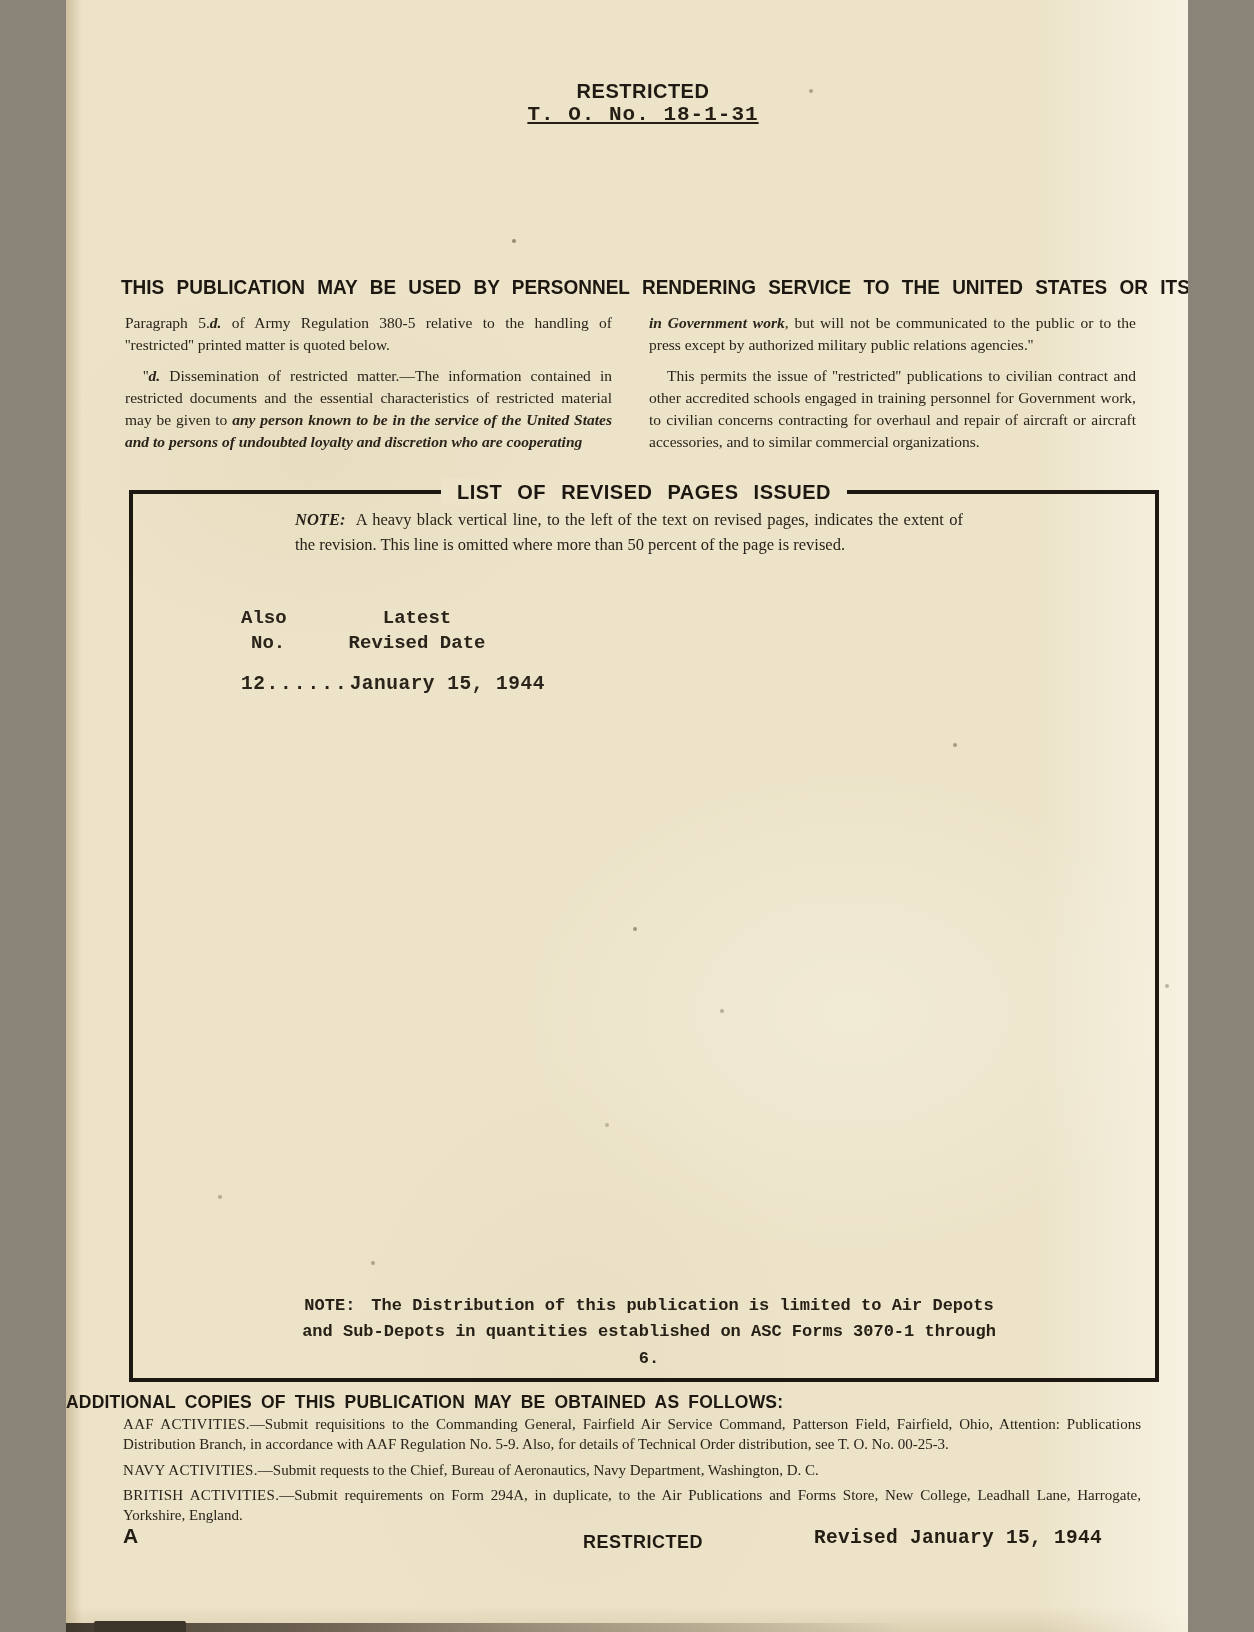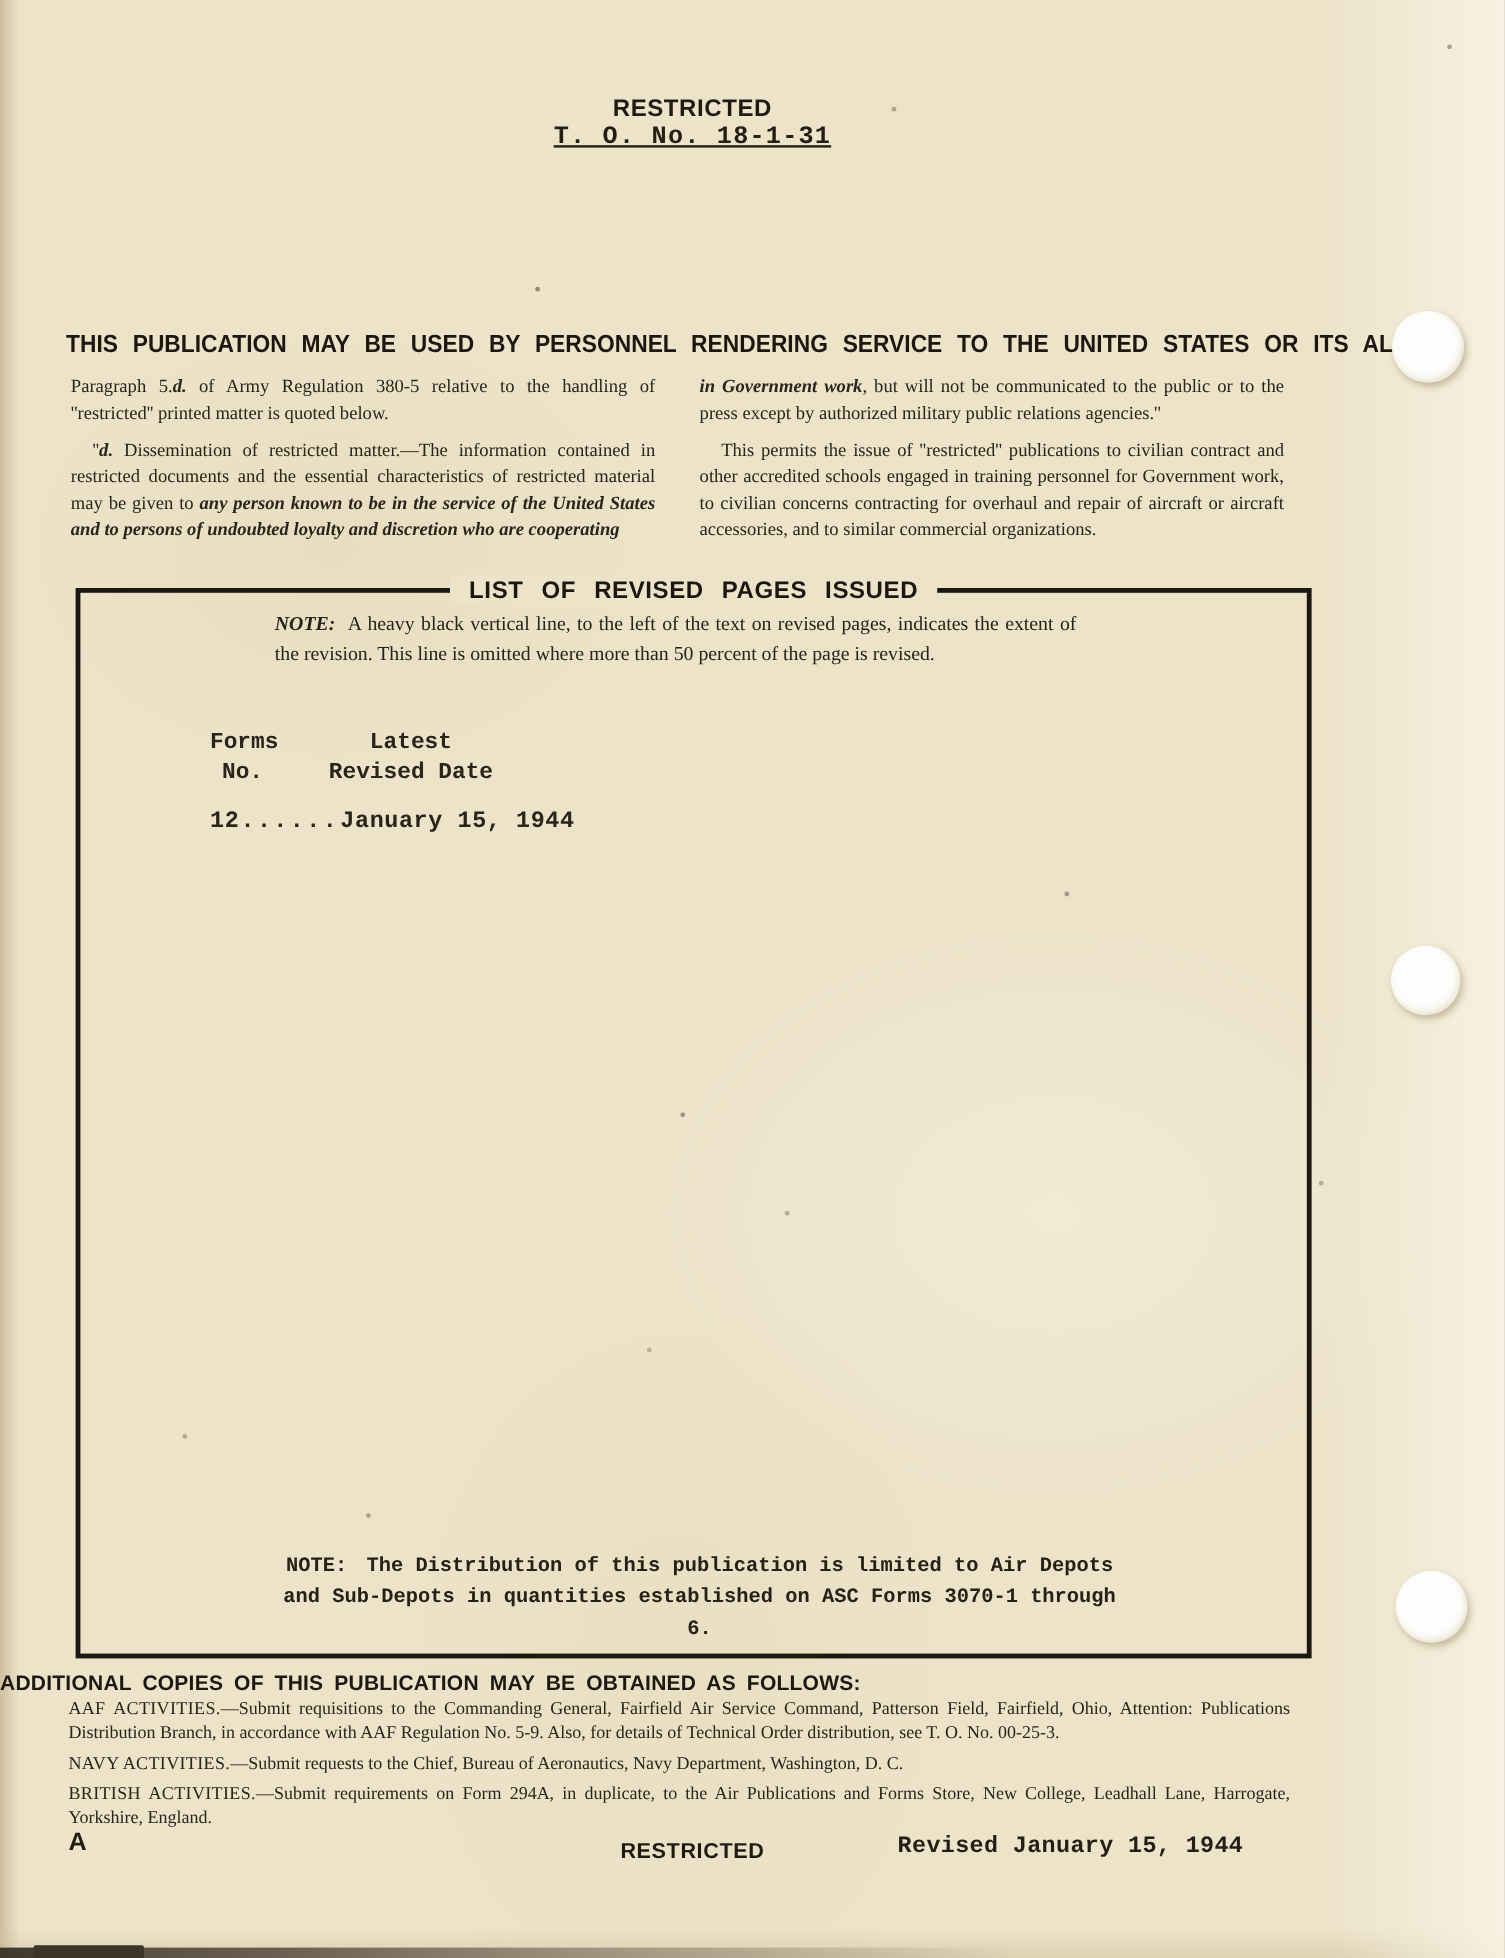--- a/index.html
+++ b/index.html
@@ -1,18 +1,18 @@
 <!DOCTYPE html>
 <html><head>
 <meta charset="utf-8">
 <style>
   html,body{margin:0;padding:0;background:#8a8378;}
   .page{
     position:relative;
-    width:1254px;height:1632px;
+    width:1122px;height:1632px;
     margin:0 auto;
     background-color:#ece3c9;
     background-image:
       radial-gradient(ellipse 420px 300px at 22% 28%, rgba(222,206,168,.28), transparent 65%),
       radial-gradient(ellipse 520px 380px at 70% 62%, rgba(255,251,238,.30), transparent 65%),
       radial-gradient(ellipse 380px 500px at 45% 85%, rgba(224,210,175,.25), transparent 65%),
       linear-gradient(90deg, rgba(190,172,135,.65) 0px, rgba(190,172,135,0) 16px),
       linear-gradient(270deg, rgba(248,243,228,.9) 0px, rgba(248,243,228,0) 150px),
       linear-gradient(0deg, rgba(205,190,155,.5) 0px, rgba(205,190,155,0) 26px);
     overflow:hidden;
@@ -63,21 +63,21 @@
     font-size:16.5px; line-height:1.5; text-align:justify; color:#28221a;
   }
   .box-note .note-label{font-style:italic; font-weight:700; margin-right:6px;}
   .rev-table{
     position:absolute; left:108px; top:112px;
     font-family:"Liberation Mono", monospace; font-weight:700; color:#2b241a;
   }
   .rev-head{display:flex;}
   .hdr-page span, .hdr-date span{display:block; font-size:19px; line-height:1.3;}
   .hdr-page span:last-child{padding-left:10px;}
-  .hdr-date{margin-left:42px; text-align:center;}
+  .hdr-date{margin-left:62px; text-align:center;}
   .rev-entry{margin-top:18px; font-size:19.5px; letter-spacing:.5px;}
   .rev-entry .leader{letter-spacing:2px; margin:0 1px;}
   .dist-note{
     position:absolute; left:158px; top:799px; width:716px; margin:0;
     font-family:"Liberation Mono", monospace; font-weight:700; font-size:17px;
     line-height:1.55; color:#262016;text-align:center;
   }
   .dist-note .dist-label{margin-right:16px;}
   
   .additional-heading{
@@ -158,21 +158,21 @@
     </div>
 
     <p class="box-note">
       <i class="note-label">NOTE:</i>
       <span>A heavy black vertical line, to the left of the text on revised pages, indicates the extent of the revision. This line is omitted where more than 50 percent of the page is revised.</span>
     </p>
 
     <div class="rev-table">
       <div class="rev-head">
         <div class="hdr-page">
-          <span>Forms</span>
+          <span>Also</span>
           <span>No.</span>
         </div>
         <div class="hdr-date">
           <span>Latest</span>
           <span>Revised Date</span>
         </div>
       </div>
       <div class="rev-entry">
         <span>12</span><span class="leader">......</span><span>January 15, 1944</span>
       </div>

